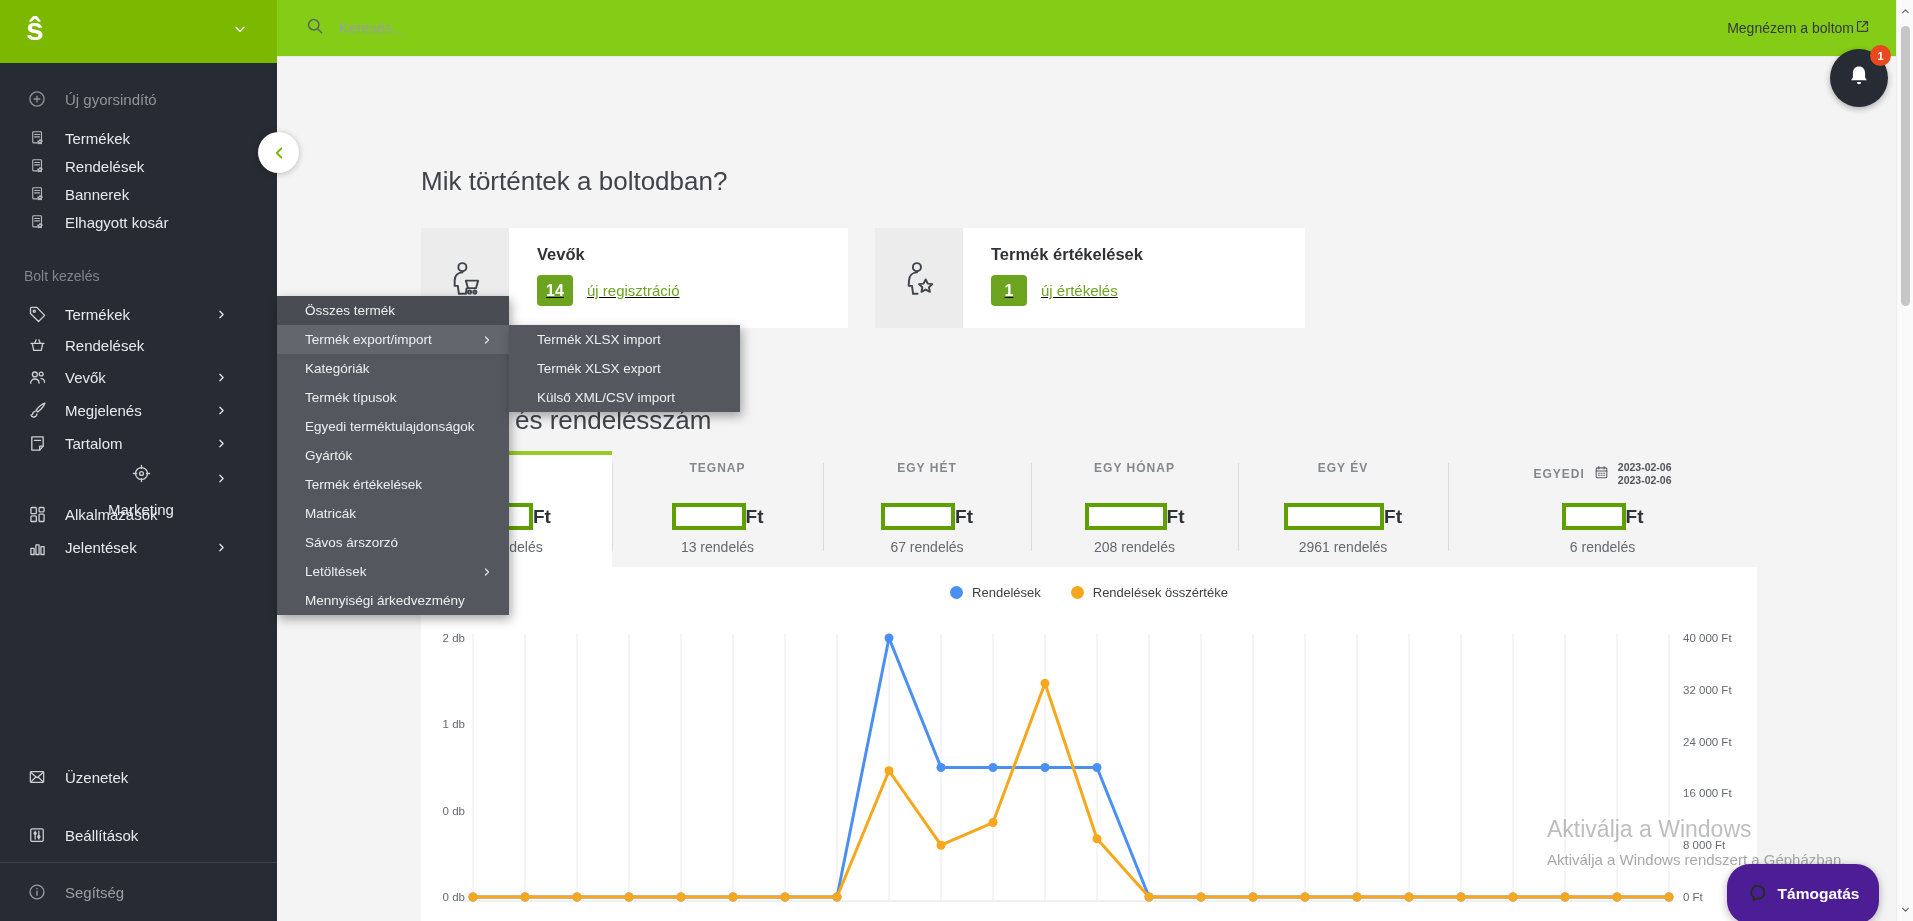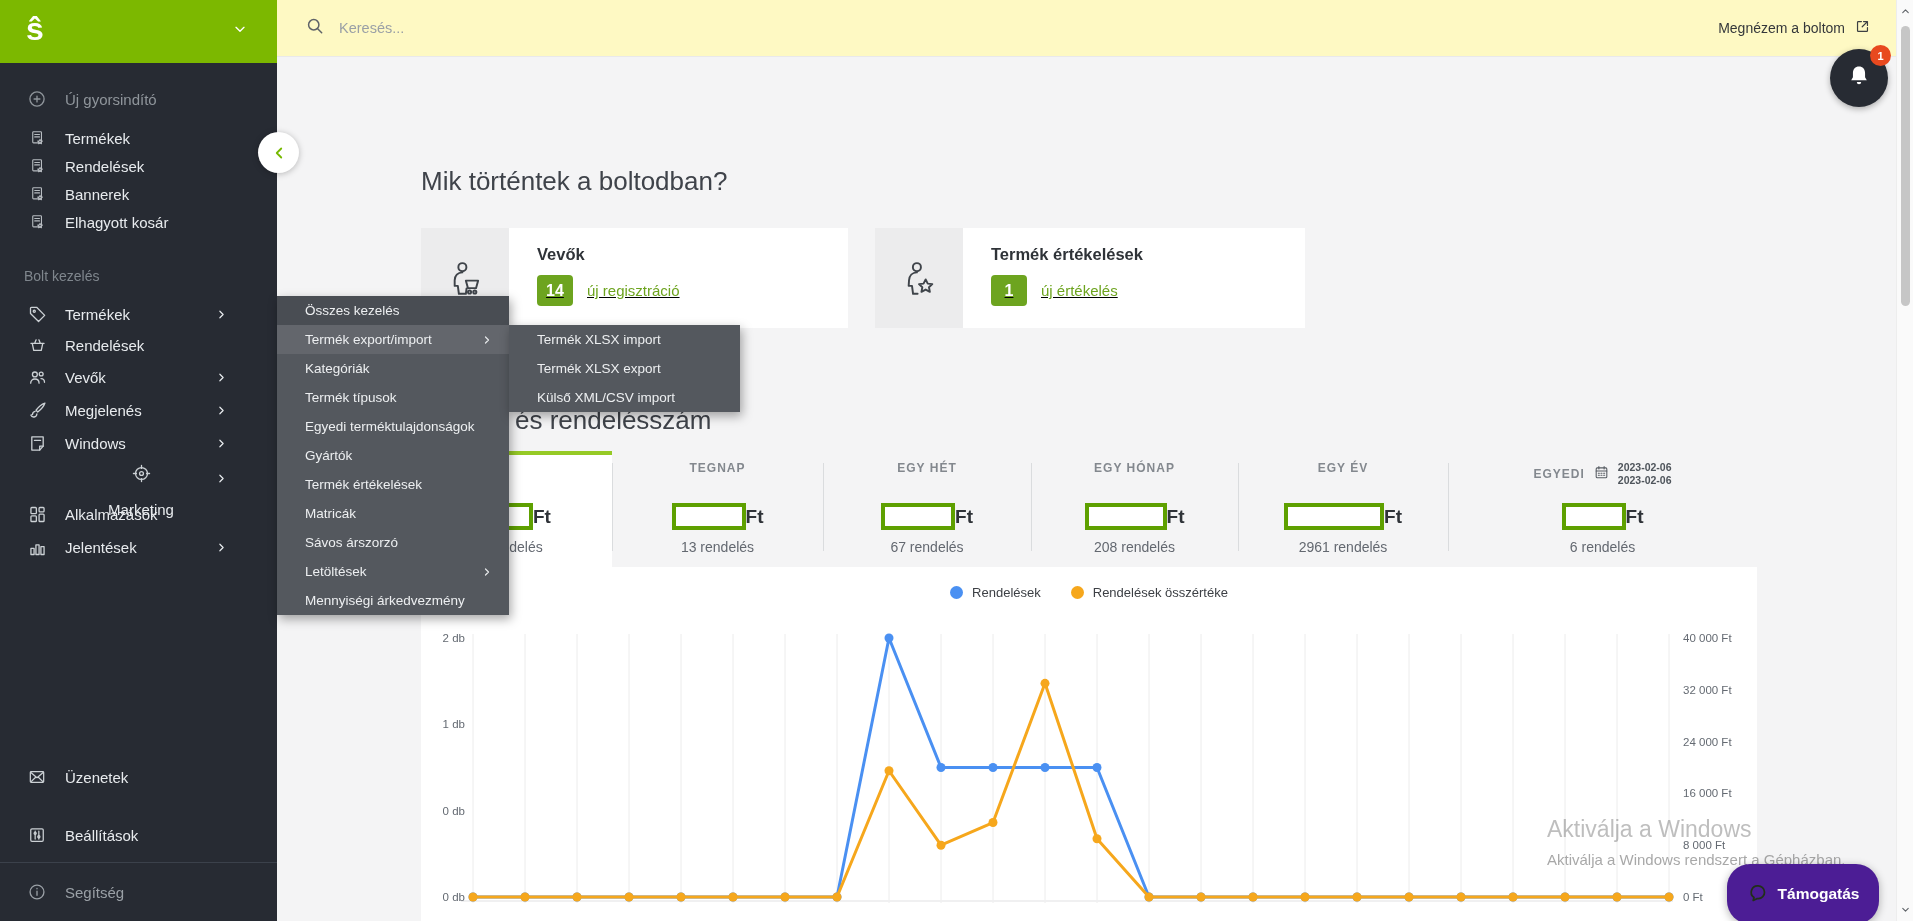--- a/index.html
+++ b/index.html
@@ -16,25 +16,25 @@
   .side-row { position:absolute; left:26px; height:30px; display:flex; align-items:center; gap:17px; color:#e8ebee;
     font-size:15px; font-weight:500; width:230px; cursor:pointer; }
   .side-row .icon { width:22px; display:flex; justify-content:center; }
   .side-chevron { position:absolute; right:28px; top:0; height:30px; display:flex; align-items:center; }
   .quick-add { color:#8f959b; }
   .section-label { position:absolute; left:24px; top:268px; color:#7f868d; font-size:14px; font-weight:500; }
   .side-divider { position:absolute; left:0; top:862px; width:277px; height:1px; background:#3b414b; }
   .help-row { color:#9aa0a6; }
 
   
-  .topbar { position:absolute; left:277px; top:0; width:1636px; height:57px; background:#fef9c3; border-bottom:1px solid #e9e9ea; z-index:5; }
+  .topbar { position:absolute; left:277px; top:0; width:1636px; height:57px; background:#84cc16; border-bottom:1px solid #e9e9ea; z-index:5; }
   .search-box { position:absolute; left:28px; top:0; height:56px; display:flex; align-items:center; gap:14px; }
   .search-box input { border:none; outline:none; font-size:14.5px; color:#3c4043; width:300px; font-family:"Liberation Sans",sans-serif; background:transparent; }
   .search-box input::placeholder { color:#9aa0a6; }
-  .view-store { position:absolute; right:42px; top:0; height:56px; display:flex; align-items:center; gap:9px;
+  .view-store { position:absolute; right:42px; top:0; height:56px; display:flex; align-items:center; 
     font-size:14px; color:#35383b; cursor:pointer; }
   .bell-btn { position:absolute; left:1830px; top:49px; width:58px; height:58px; border-radius:50%; background:#272b33;
     z-index:40; display:flex; align-items:center; justify-content:center; box-shadow:0 2px 6px rgba(0,0,0,.3); cursor:pointer; }
   .bell-badge { position:absolute; right:-3px; top:-4px; min-width:21px; height:21px; border-radius:50%; background:#e8491f;
     color:#fff; font-size:11px; font-weight:bold; display:flex; align-items:center; justify-content:center; }
 
   
   .scrollbar { position:absolute; right:0; top:0; width:17px; height:921px; background:#fafafa; border-left:1px solid #ededed; z-index:70; }
   .scroll-thumb { position:absolute; left:4px; top:26px; width:9px; height:280px; border-radius:5px; background:#c6c6c6; }
   .scroll-arrow { position:absolute; left:2px; width:13px; height:14px; display:flex; align-items:center; justify-content:center; }
@@ -206,21 +206,21 @@
             </svg>
           </span>
         </div>
         <div class="side-row" style="top: 428px;">
           <span class="icon">
             <svg width="21" height="21" viewBox="0 0 24 24" fill="none" stroke="#ccd1d5" stroke-width="1.5" stroke-linecap="round" stroke-linejoin="round">
               <path d="M5.5 4.5h13v10.5l-4 4.5h-9z"></path>
               <path d="M8.5 8.5h7M14.5 19.5v-4.5H18.5"></path>
             </svg>
           </span>
-          <span>Windows</span>
+          <span>Tartalom</span>
           <span class="side-chevron">
             <svg width="13" height="13" viewBox="0 0 24 24" fill="none" stroke="#e8ebee" stroke-width="2.2" stroke-linecap="round" stroke-linejoin="round">
               <path d="M9 6l6 6-6 6"></path>
             </svg>
           </span>
         </div>
         <div class="side-row" style="top: 463px; flex-direction: column;">
           <span class="icon">
             <svg width="21" height="21" viewBox="0 0 24 24" fill="none" stroke="#ccd1d5" stroke-width="1.5" stroke-linecap="round" stroke-linejoin="round">
               <circle cx="12" cy="12" r="6.8"></circle>
@@ -540,21 +540,21 @@
         <circle cx="1040" cy="330" r="4.5" fill="#f6a71c"></circle>
         <circle cx="1092" cy="330" r="4.5" fill="#f6a71c"></circle>
         <circle cx="1144" cy="330" r="4.5" fill="#f6a71c"></circle>
         <circle cx="1196" cy="330" r="4.5" fill="#f6a71c"></circle>
         <circle cx="1248" cy="330" r="4.5" fill="#f6a71c"></circle>
       </svg>
   </div>
 
   <div class="ctx-menu" id="ctx-menu">
       <div class="menu-row sel">
-        <span>Összes kezelés</span>
+        <span>Összes termék</span>
       </div>
       <div class="menu-row hov">
         <span>Termék export/import</span>
         <span class="menu-caret">
           <svg width="12" height="12" viewBox="0 0 24 24" fill="none" stroke="#e7e9eb" stroke-width="2.4" stroke-linecap="round" stroke-linejoin="round">
             <path d="M9 6l6 6-6 6"></path>
           </svg>
         </span>
       </div>
       <div class="menu-row">

